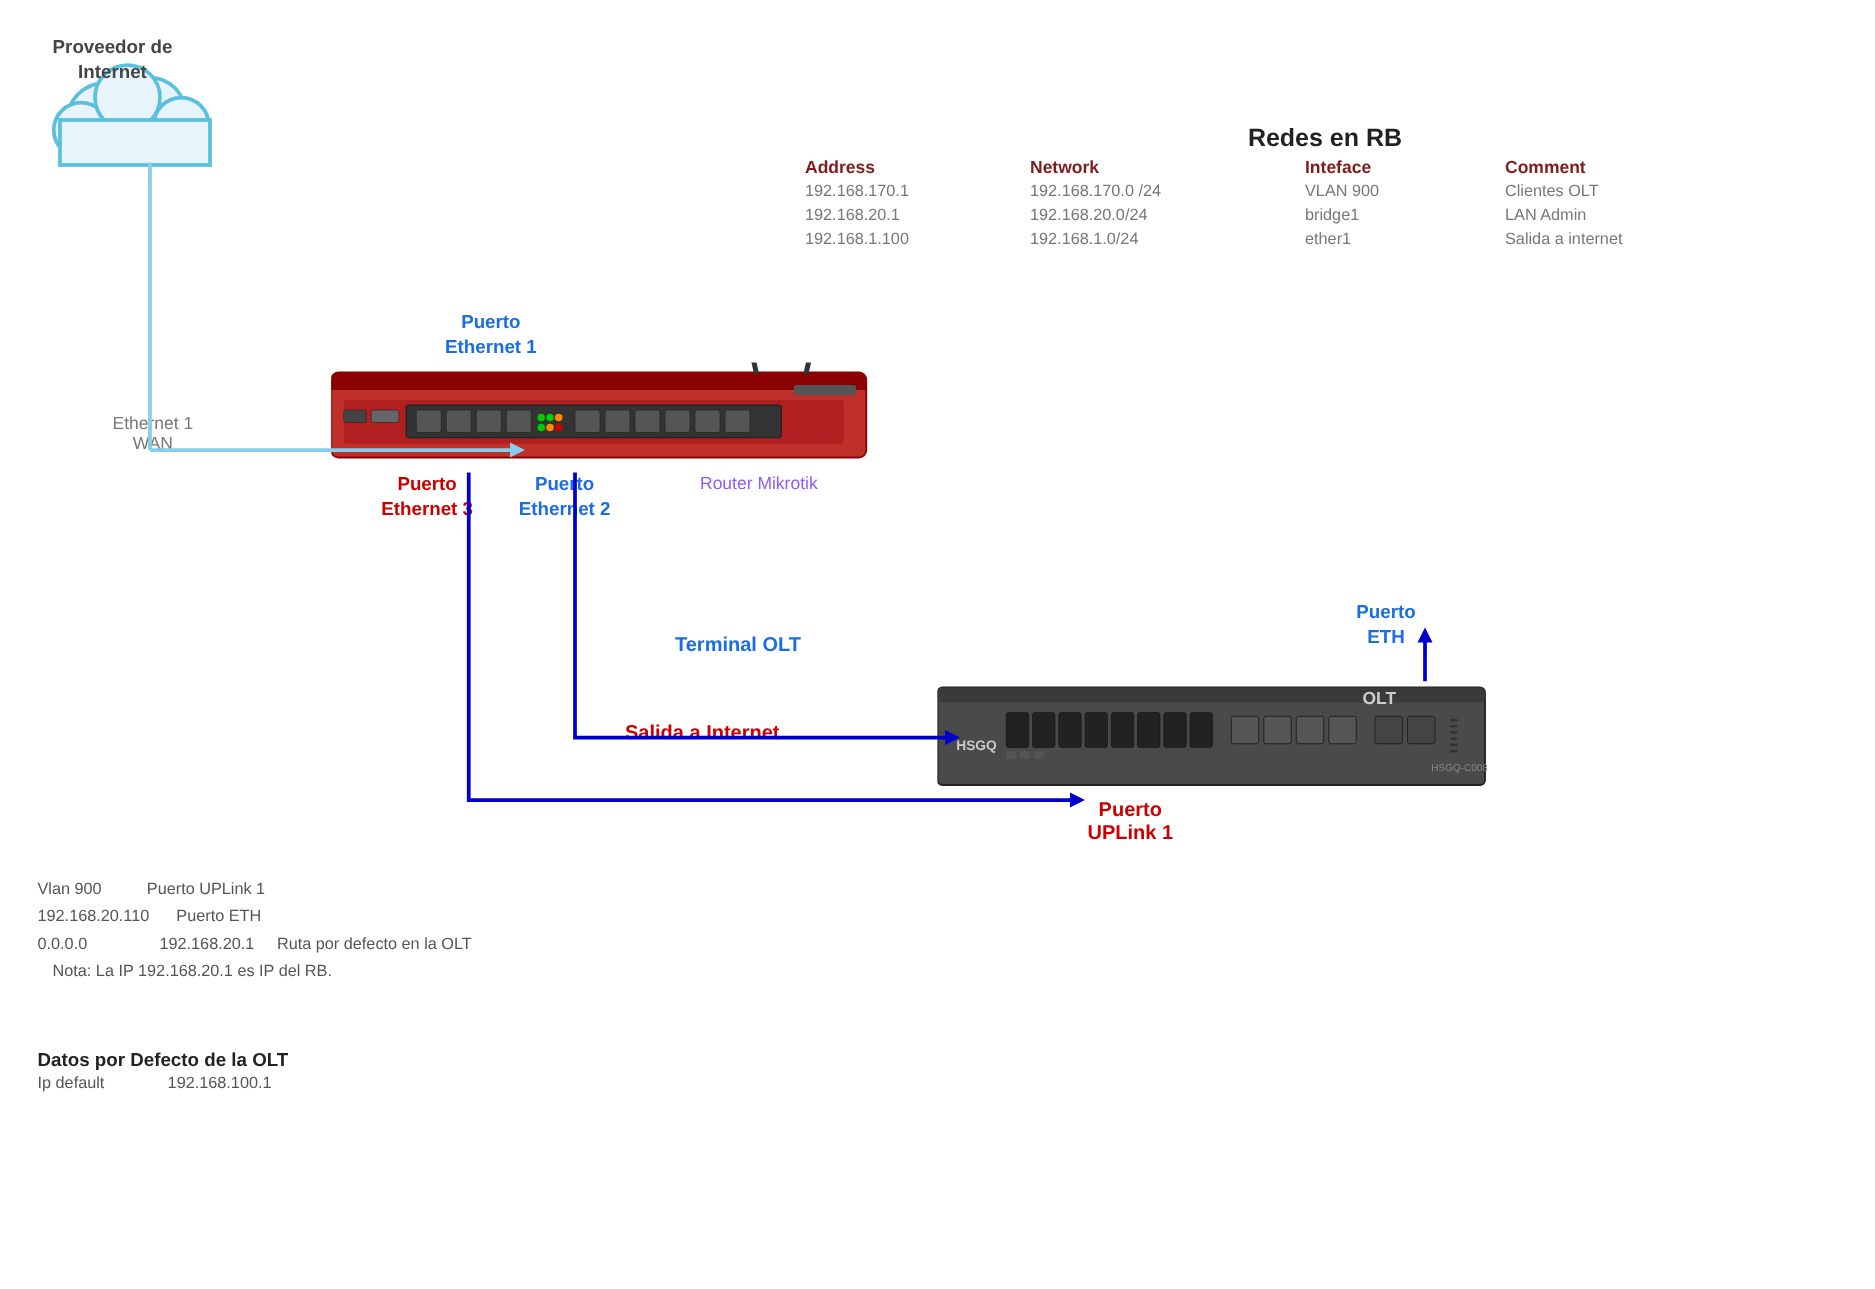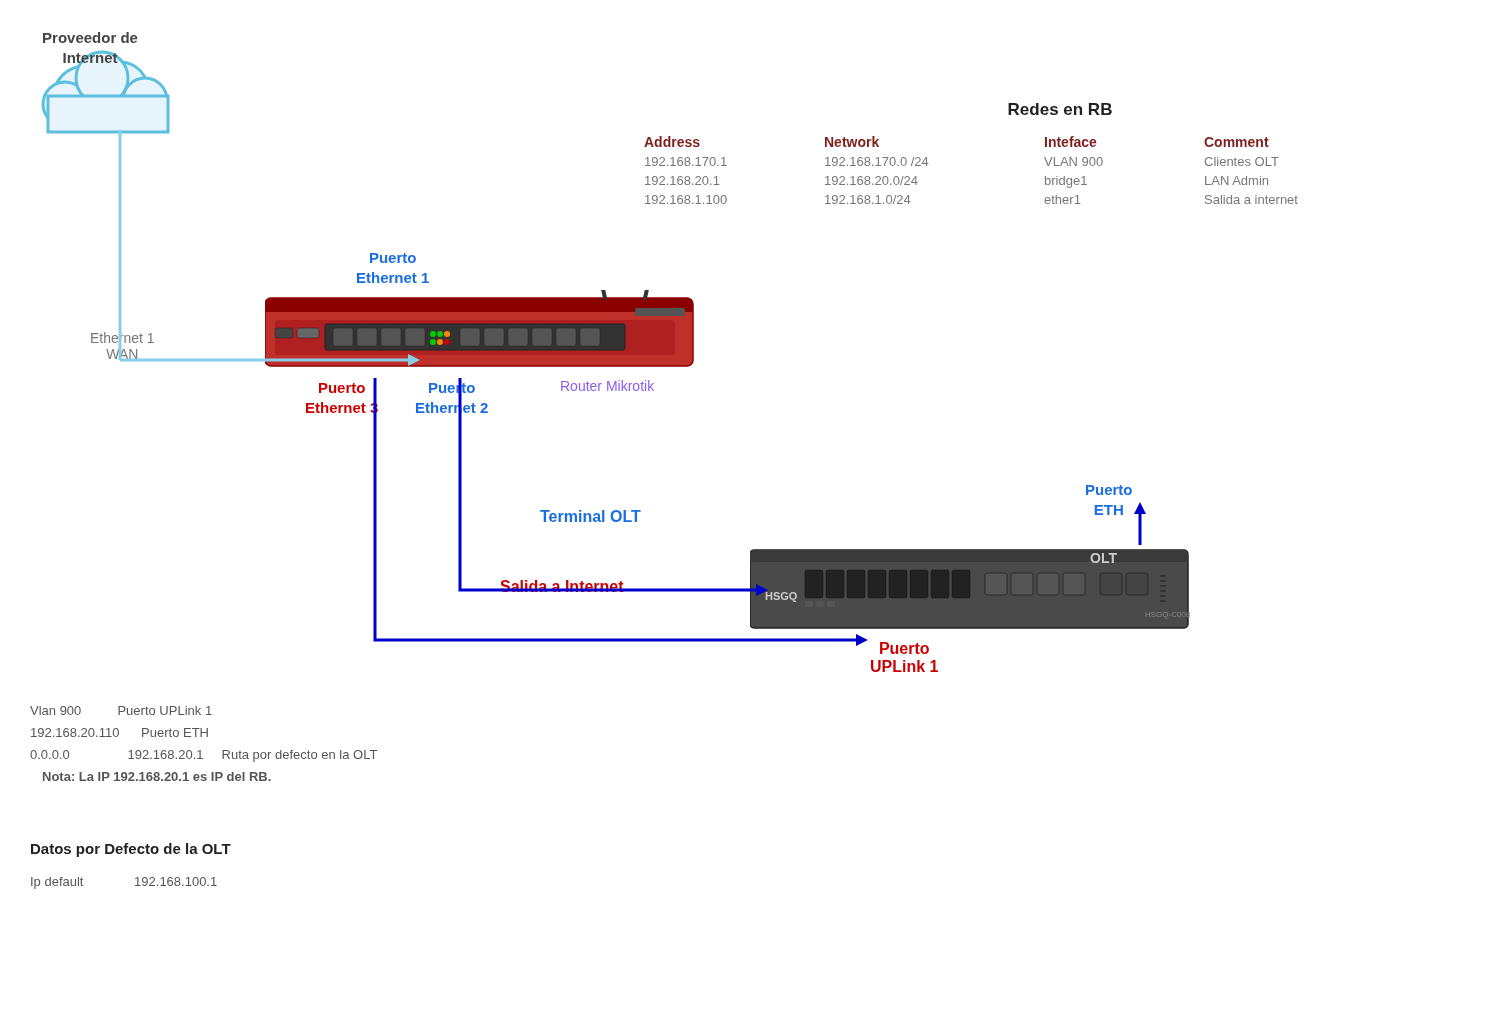--- a/index.html
+++ b/index.html
@@ -43,24 +43,23 @@
     }
 
     
     .table-section {
       position: absolute;
       top: 100px;
       left: 640px;
       width: 840px;
     }
     .table-title {
-      font-size: 17px;
+      font-size: 20px;
       font-weight: bold;
       color: #222;
-      margin-bottom: 12px;
       text-align: center;
     }
     .table-grid {
       display: grid;
       grid-template-columns: 180px 220px 160px 200px;
       gap: 0;
     }
     .table-header {
       font-size: 14px;
       font-weight: bold;
@@ -93,21 +92,21 @@
     }
     .bottom-info2 {
       position: absolute;
       top: 840px;
       left: 30px;
     }
     .bottom-info2 h3 {
       font-size: 15px;
       font-weight: bold;
       color: #222;
-      margin-bottom: 17px;
+      margin-bottom: 1px;
     }
     .bottom-info2 p {
       font-size: 13px;
       color: #555;
     }
 
     
     .watermark {
       position: absolute;
       top: 450px;
@@ -391,21 +390,21 @@
       <div class="table-cell">ether1</div>
       <div class="table-cell">Salida a internet</div>
     </div>
   </div>
 
   <div class="bottom-info">
     <p>
       <span>Vlan 900</span>&nbsp;&nbsp;&nbsp;&nbsp;&nbsp;&nbsp;&nbsp;&nbsp;&nbsp;&nbsp;<span>Puerto UPLink 1</span><br>
       <span>192.168.20.110</span>&nbsp;&nbsp;&nbsp;&nbsp;&nbsp;&nbsp;<span>Puerto ETH</span><br>
       <span>0.0.0.0</span>&nbsp;&nbsp;&nbsp;&nbsp;&nbsp;&nbsp;&nbsp;&nbsp;&nbsp;&nbsp;&nbsp;&nbsp;&nbsp;&nbsp;&nbsp;&nbsp;<span>192.168.20.1</span>&nbsp;&nbsp;&nbsp;&nbsp;&nbsp;<span>Ruta  por defecto en la OLT</span><br>
-      <span style="font-weight:bold;padding-left:12px;">Nota: La IP 192.168.20.1 es IP del RB.</span>
+      <span style="font-weight:normal;padding-left:12px;">Nota: La IP 192.168.20.1 es IP del RB.</span>
     </p>
   </div>
 
   <div class="bottom-info2">
     <h3>Datos por Defecto de la OLT</h3>
     <p>
       <span>Ip default</span>&nbsp;&nbsp;&nbsp;&nbsp;&nbsp;&nbsp;&nbsp;&nbsp;&nbsp;&nbsp;&nbsp;&nbsp;&nbsp;&nbsp;<span>192.168.100.1</span>
     </p>
   </div>
 

